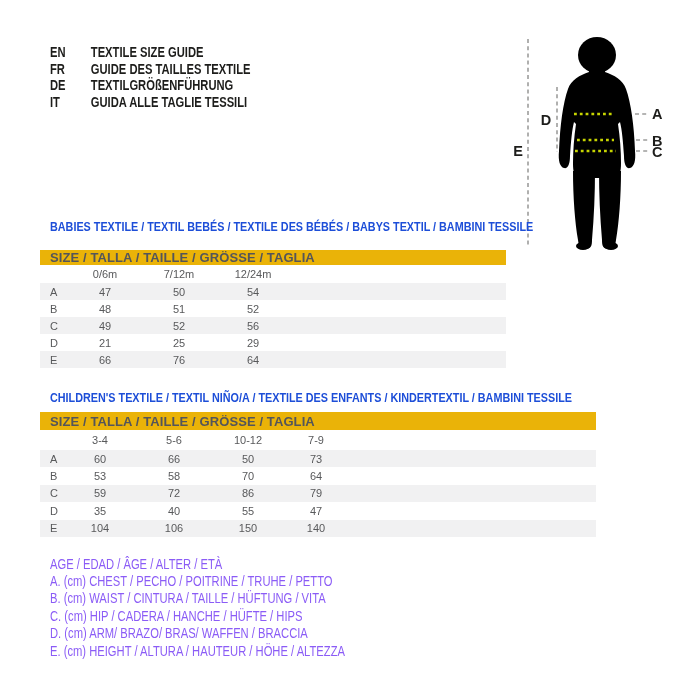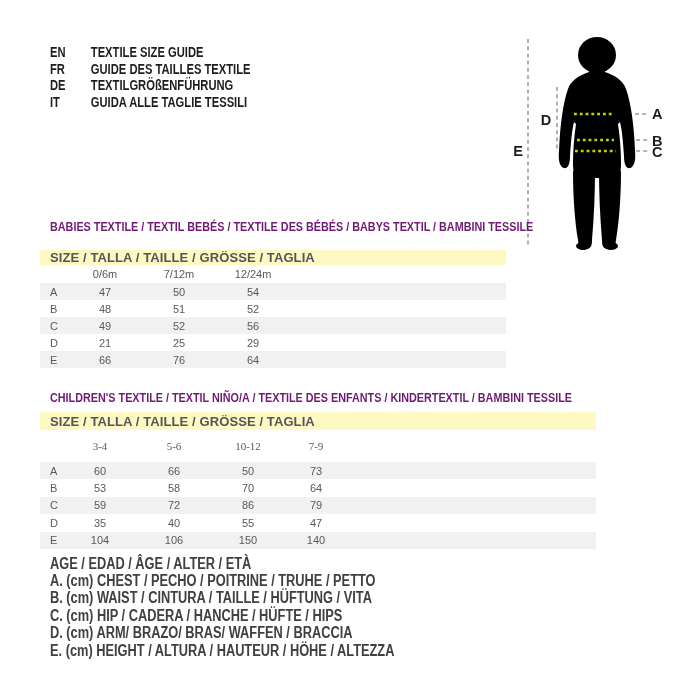--- a/index.html
+++ b/index.html
@@ -12,46 +12,46 @@
   }
   .abs { position:absolute; }
   .cond { display:inline-block; transform:scaleX(0.8); transform-origin:0 50%; white-space:nowrap; }
 
   
   #lang { left:50px; top:44px; }
   .lang-row { height:16.6px; display:flex; align-items:center; font-size:14px; font-weight:bold; color:#1d1d1b; }
   .lang-code { display:inline-block; width:51px; }
 
   
-  .sec-title { font-size:13.5px; font-weight:bold; color:#701a75; }
+  .sec-title { font-size:13.5px; font-weight:bold; color:#1d4ed8; }
   #babies-title { left:50px; top:219px; }
   #children-title { left:50px; top:390px; }
 
   
   .table { position:absolute; }
-  .band { background:#fef9c3; display:flex; align-items:center; padding-left:10px; box-sizing:border-box;
+  .band { background:#eab308; display:flex; align-items:center; padding-left:10px; box-sizing:border-box;
           font-size:13px; font-weight:600; color:#54555a; letter-spacing:0.1px; }
   .trow { display:grid; align-items:center; font-size:11px; color:#58595b; }
   .trow .c { text-align:center; }
   .trow .c.lbl { text-align:left; padding-left:10px; }
   .stripe { background:#f1f1f2; }
 
   #babies-table { left:40px; top:250px; width:466px; }
   #babies-table .band { height:15px; width:466px; }
   #babies-table .trow { height:17px; grid-template-columns:28px 74px 74px 74px; }
   #babies-table .thead { height:18px; }
 
   #children-table { left:40px; top:412px; width:556px; }
   #children-table .band { height:18px; width:556px; }
   #children-table .trow { height:17.4px; grid-template-columns:24px 72px 76px 72px 64px; }
-  #children-table .thead { height:32px;font-family:Liberation Serif, serif; }
+  #children-table .thead { height:20px; }
 
   
   #legend { left:50px; top:555px; }
-  .legend-line { height:17.4px; display:flex; align-items:center; font-size:16px; font-weight:bold; color:#404040; }
+  .legend-line { height:17.4px; display:flex; align-items:center; font-size:14px; font-weight:normal; color:#8b5cf6; }
 
   
   #figure { left:500px; top:25px; width:200px; height:235px; }
 </style>
 </head>
 <body>
 
 <div id="lang" class="abs">
   <div class="lang-row">
       <span class="cond"><span class="lang-code">EN</span><span>TEXTILE SIZE GUIDE</span></span>

